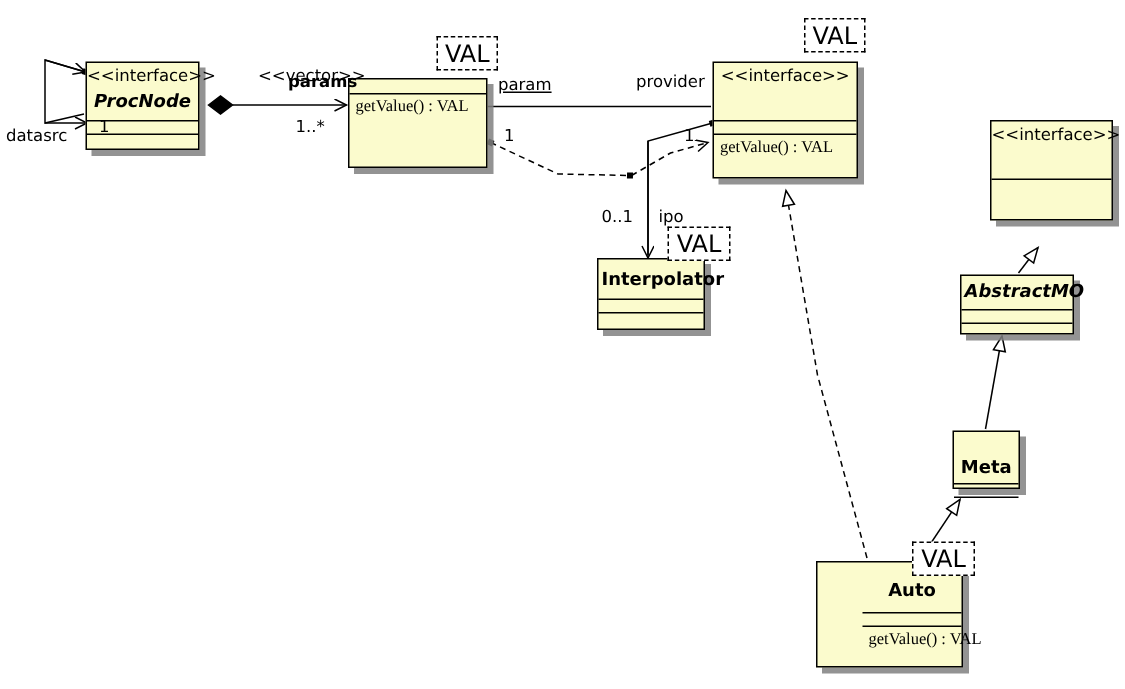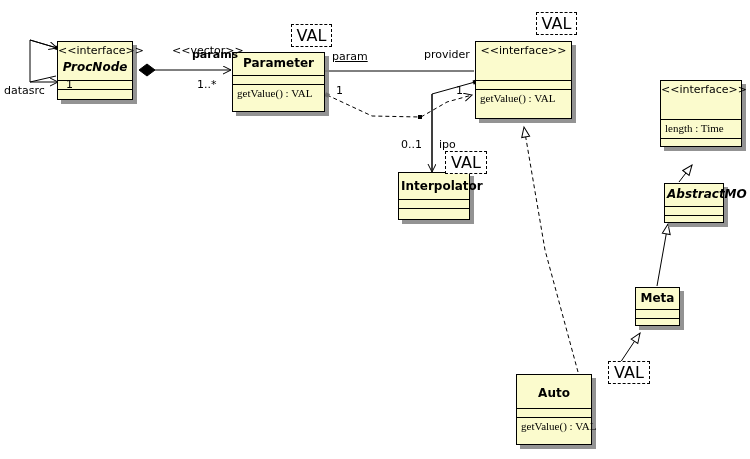--- a/index.html
+++ b/index.html
@@ -92,23 +92,20 @@
   <div class="uml-class" style="left:57px;top:41px;width:76px;height:59px;">
     <div class="sect" style="height:38px;">
       <div class="c-stereo">&lt;&lt;interface&gt;&gt;</div>
       <div class="c-name italic">ProcNode</div>
     </div>
     <div class="sect c-empty"></div>
     <div class="sect c-empty"></div>
   </div>
 
   <div class="uml-class" style="left:232px;top:52px;width:93px;height:60px;">
-    <div class="sect" style="height:22px;">
-      <div class="c-name" style="padding-top:4px;">Parameter</div>
-    </div>
     <div class="sect c-empty"></div>
     <div class="sect">
       <div class="c-row">getValue() : VAL</div>
     </div>
   </div>
   <div class="tmpl" style="left:291px;top:24px;width:41px;height:23px;">VAL</div>
 
   <div class="uml-class" style="left:475px;top:41px;width:97px;height:78px;">
     <div class="sect" style="height:38px;">
       <div class="c-stereo">&lt;&lt;interface&gt;&gt;</div>
@@ -126,43 +123,40 @@
     </div>
     <div class="sect c-empty"></div>
     <div class="sect c-empty"></div>
   </div>
   <div class="tmpl" style="left:445px;top:151px;width:42px;height:23px;">VAL</div>
 
   <div class="uml-class" style="left:660px;top:80px;width:82px;height:67px;">
     <div class="sect" style="height:38px;">
       <div class="c-stereo">&lt;&lt;interface&gt;&gt;</div>
     </div>
-    <div class="sect">
-      <div class="c-row">length : Time</div>
-    </div>
     <div class="sect c-empty"></div>
   </div>
 
-  <div class="uml-class" style="left:664px;top:183px;width:60px;height:40px;">
+  <div class="uml-class" style="left:640px;top:183px;width:76px;height:40px;">
     <div class="sect" style="height:22px;">
       <div class="c-name italic" style="padding-top:4px;">AbstractMO</div>
     </div>
     <div class="sect c-empty"></div>
     <div class="sect c-empty"></div>
   </div>
 
   <div class="uml-class" style="left:635px;top:287px;width:45px;height:39px;">
-    <div class="sect" style="height:21px;">
+    <div class="sect" style="height:21px;margin-top:13px;">
       <div class="c-name" style="padding-top:4px;">Meta</div>
     </div>
     <div class="sect c-empty"></div>
     <div class="sect c-empty"></div>
   </div>
 
-  <div class="uml-class" style="left:516px;top:374px;width:76px;height:71px;">
+  <div class="uml-class" style="left:544px;top:374px;width:98px;height:71px;padding-left:30px;">
     <div class="sect" style="height:33px;">
       <div class="c-name" style="padding-top:12px;">Auto</div>
     </div>
     <div class="sect c-empty"></div>
     <div class="sect">
       <div class="c-row">getValue() : VAL</div>
     </div>
   </div>
   <div class="tmpl" style="left:608px;top:361px;width:42px;height:23px;">VAL</div>
 

